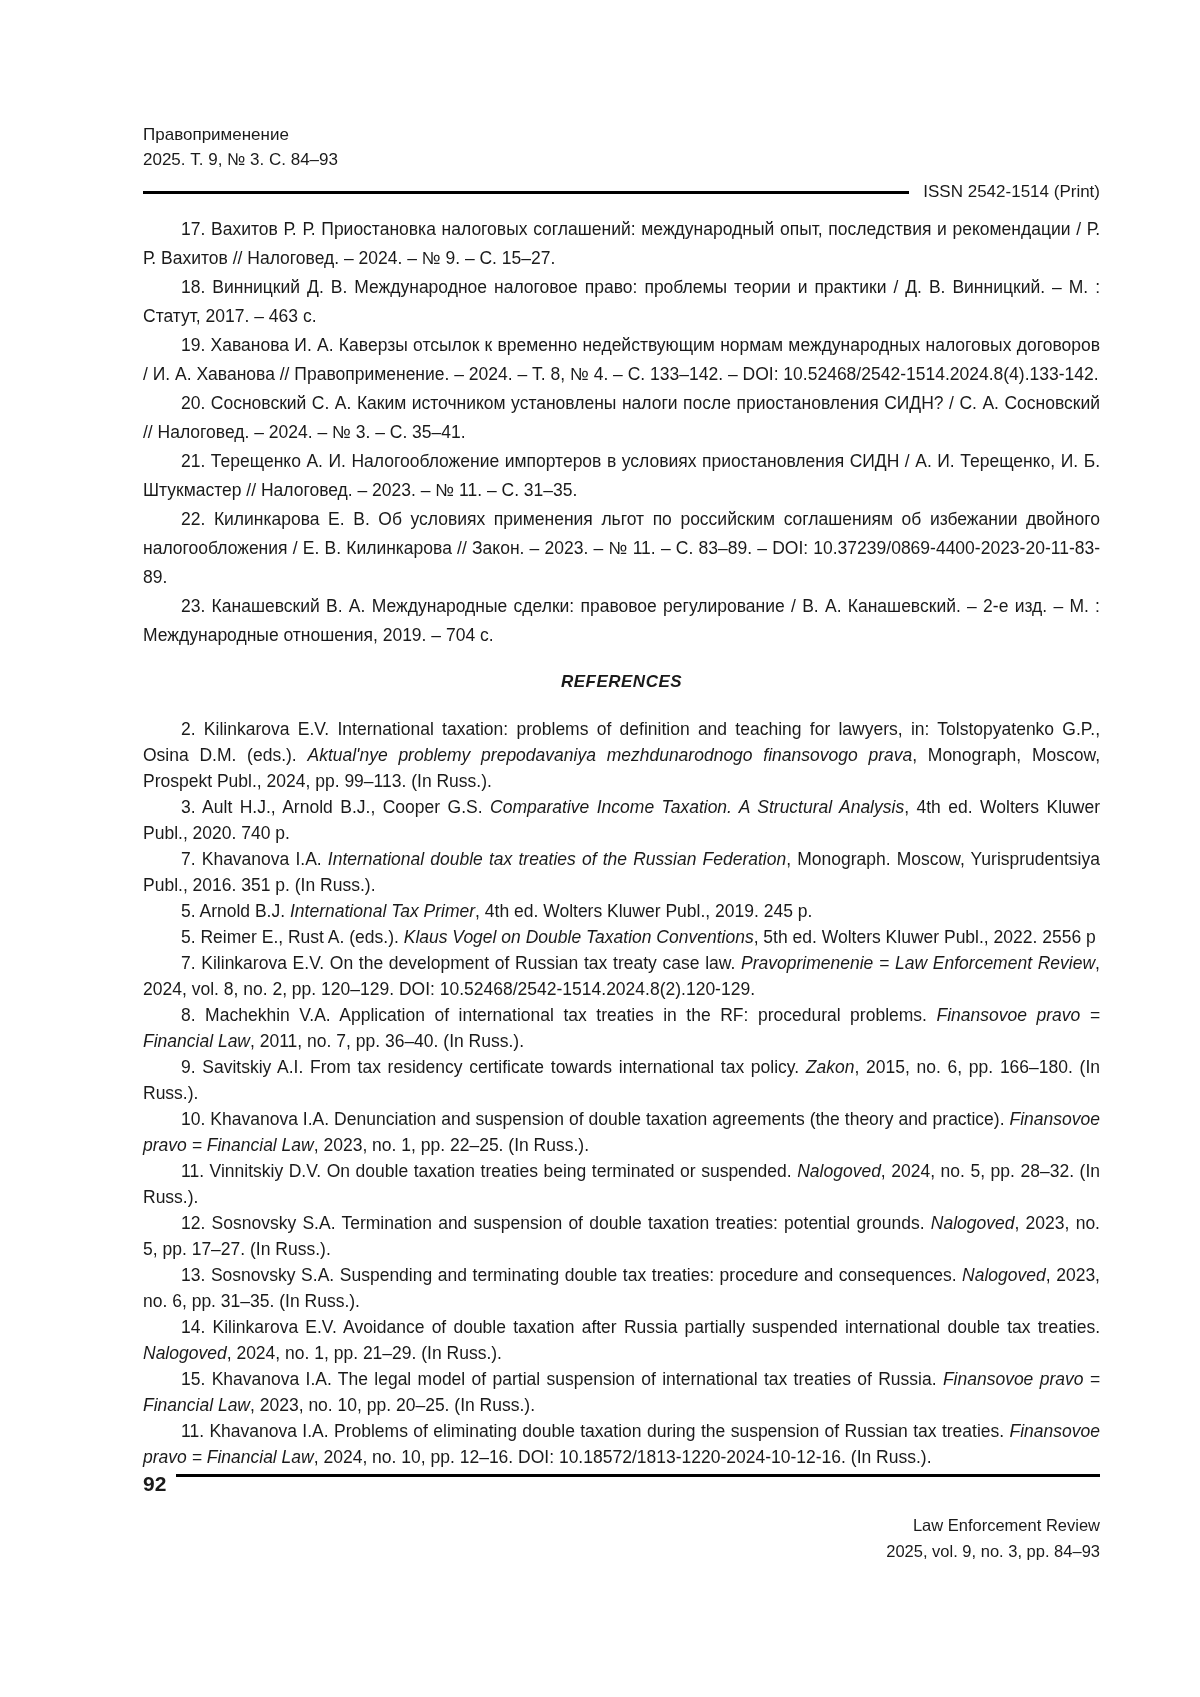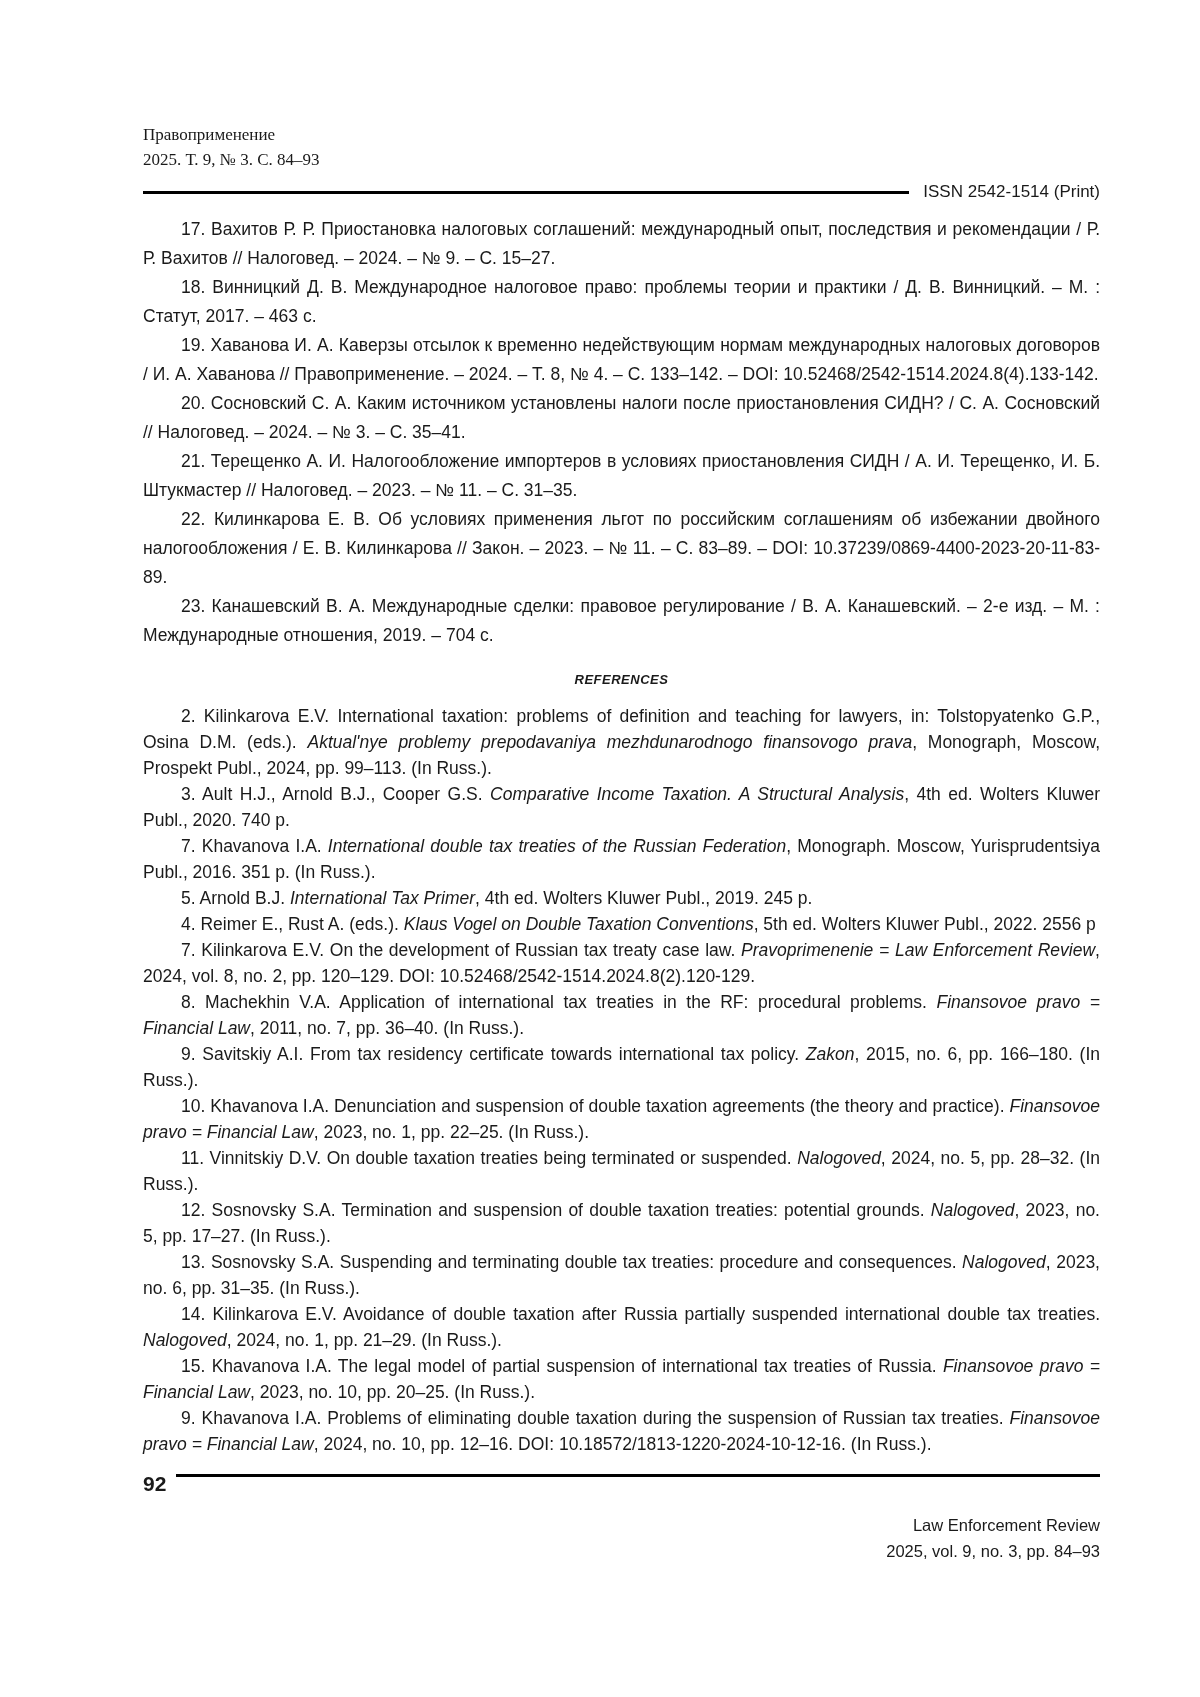--- a/index.html
+++ b/index.html
@@ -14,21 +14,20 @@
     background: #ffffff;
     color: #1a1a1a;
     font-family: "Liberation Sans", "DejaVu Sans", sans-serif;
     box-sizing: border-box;
     padding: 122px 100px 0 143px;
     overflow: hidden;
   }
   .header-meta {
     font-size: 17px;
     line-height: 25px;
-    font-family: Liberation Serif, serif;
   }
   .header-rule-row {
     display: flex;
     align-items: center;
     margin-top: 10px;
     margin-bottom: 13px;
   }
   .header-rule {
     flex: 1 1 auto;
     height: 3px;
@@ -50,22 +49,22 @@
   .refs-en p.ref {
     line-height: 26px;
   }
   .refs p.ref em {
     font-style: italic;
   }
   .references-heading {
     text-align: center;
     font-weight: bold;
     font-style: italic;
-    font-size: 13px;
-    margin: 22px 0 16px 0;
+    font-size: 17px;
+    margin: 22px 0 24px 0;
     letter-spacing: 0.5px;
   }
   .footer {
     position: absolute;
     left: 143px;
     right: 100px;
     top: 1472px;
   }
   .footer-rule-row {
     display: flex;
@@ -115,31 +114,31 @@
       <p class="ref"><span>23. Канашевский В. А. Международные сделки: правовое регулирование / В. А. Канашевский. – 2-е изд. – М. : Международные отношения, 2019. – 704 с.</span></p>
     </div>
 
   <div class="references-heading">REFERENCES</div>
 
   <div class="refs refs-en" id="refs-en">
       <p class="ref"><span>2. Kilinkarova E.V. International taxation: problems of definition and teaching for lawyers, in: Tolstopyatenko G.P., Osina D.M. (eds.). </span><em>Aktual'nye problemy prepodavaniya mezhdunarodnogo finansovogo prava</em><span>, Monograph, Moscow, Prospekt Publ., 2024, pp. 99–113. (In Russ.).</span></p>
       <p class="ref"><span>3. Ault H.J., Arnold B.J., Cooper G.S. </span><em>Comparative Income Taxation. A Structural Analysis</em><span>, 4th ed. Wolters Kluwer Publ., 2020. 740 p.</span></p>
       <p class="ref"><span>7. Khavanova I.A. </span><em>International double tax treaties of the Russian Federation</em><span>, Monograph. Moscow, Yurisprudentsiya Publ., 2016. 351 p. (In Russ.).</span></p>
       <p class="ref"><span>5. Arnold B.J. </span><em>International Tax Primer</em><span>, 4th ed. Wolters Kluwer Publ., 2019. 245 p.</span></p>
-      <p class="ref"><span>4. Reimer E., Rust A. (eds.). </span><em>Klaus Vogel on Double Taxation Conventions</em><span>, 5th ed. Wolters Kluwer Publ., 2022. 2556 p</span></p>
+      <p class="ref"><span>5. Reimer E., Rust A. (eds.). </span><em>Klaus Vogel on Double Taxation Conventions</em><span>, 5th ed. Wolters Kluwer Publ., 2022. 2556 p</span></p>
       <p class="ref"><span>7. Kilinkarova E.V. On the development of Russian tax treaty case law. </span><em>Pravoprimenenie = Law Enforcement Review</em><span>, 2024, vol. 8, no. 2, pp. 120–129. DOI: 10.52468/2542-1514.2024.8(2).120-129.</span></p>
       <p class="ref"><span>8. Machekhin V.A. Application of international tax treaties in the RF: procedural problems. </span><em>Finansovoe pravo = Financial Law</em><span>, 2011, no. 7, pp. 36–40. (In Russ.).</span></p>
       <p class="ref"><span>9. Savitskiy A.I. From tax residency certificate towards international tax policy. </span><em>Zakon</em><span>, 2015, no. 6, pp. 166–180. (In Russ.).</span></p>
       <p class="ref"><span>10. Khavanova I.A. Denunciation and suspension of double taxation agreements (the theory and practice). </span><em>Finansovoe pravo = Financial Law</em><span>, 2023, no. 1, pp. 22–25. (In Russ.).</span></p>
       <p class="ref"><span>11. Vinnitskiy D.V. On double taxation treaties being terminated or suspended. </span><em>Nalogoved</em><span>, 2024, no. 5, pp. 28–32. (In Russ.).</span></p>
       <p class="ref"><span>12. Sosnovsky S.A. Termination and suspension of double taxation treaties: potential grounds. </span><em>Nalogoved</em><span>, 2023, no. 5, pp. 17–27. (In Russ.).</span></p>
       <p class="ref"><span>13. Sosnovsky S.A. Suspending and terminating double tax treaties: procedure and consequences. </span><em>Nalogoved</em><span>, 2023, no. 6, pp. 31–35. (In Russ.).</span></p>
       <p class="ref"><span>14. Kilinkarova E.V. Avoidance of double taxation after Russia partially suspended international double tax treaties. </span><em>Nalogoved</em><span>, 2024, no. 1, pp. 21–29. (In Russ.).</span></p>
       <p class="ref"><span>15. Khavanova I.A. The legal model of partial suspension of international tax treaties of Russia. </span><em>Finansovoe pravo = Financial Law</em><span>, 2023, no. 10, pp. 20–25. (In Russ.).</span></p>
-      <p class="ref"><span>9. Khavanova I.A. Problems of eliminating double taxation during the suspension of Russian tax treaties. </span><em>Finansovoe pravo = Financial Law</em><span>, 2024, no. 10, pp. 12–16. DOI: 10.18572/1813-1220-2024-10-12-16. (In Russ.).</span></p>
+      <p class="ref"><span>11. Khavanova I.A. Problems of eliminating double taxation during the suspension of Russian tax treaties. </span><em>Finansovoe pravo = Financial Law</em><span>, 2024, no. 10, pp. 12–16. DOI: 10.18572/1813-1220-2024-10-12-16. (In Russ.).</span></p>
     </div>
 
   <div class="footer">
     <div class="footer-rule-row">
       <div class="page-number">92</div>
       <div class="footer-rule"></div>
     </div>
     <div class="footer-journal">
       <div>Law Enforcement Review</div>
       <div>2025, vol. 9, no. 3, pp. 84–93</div>

